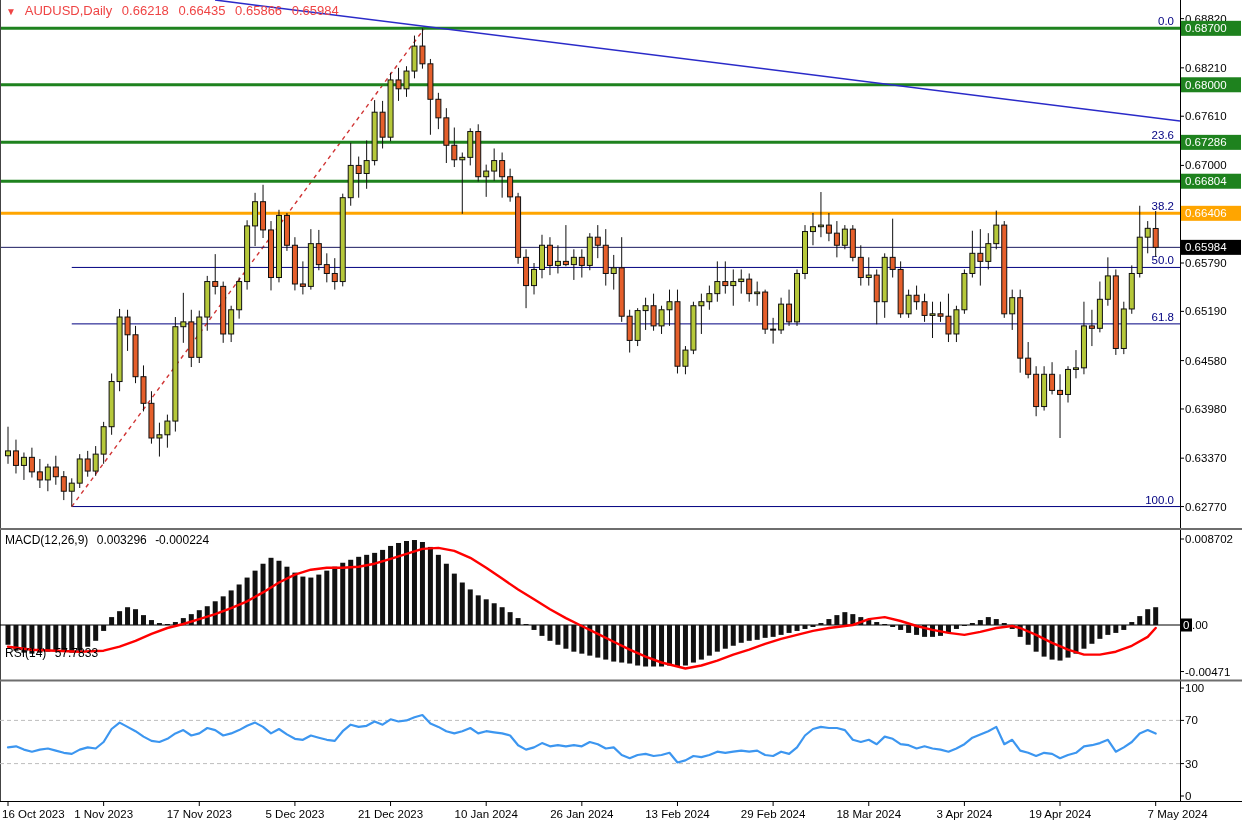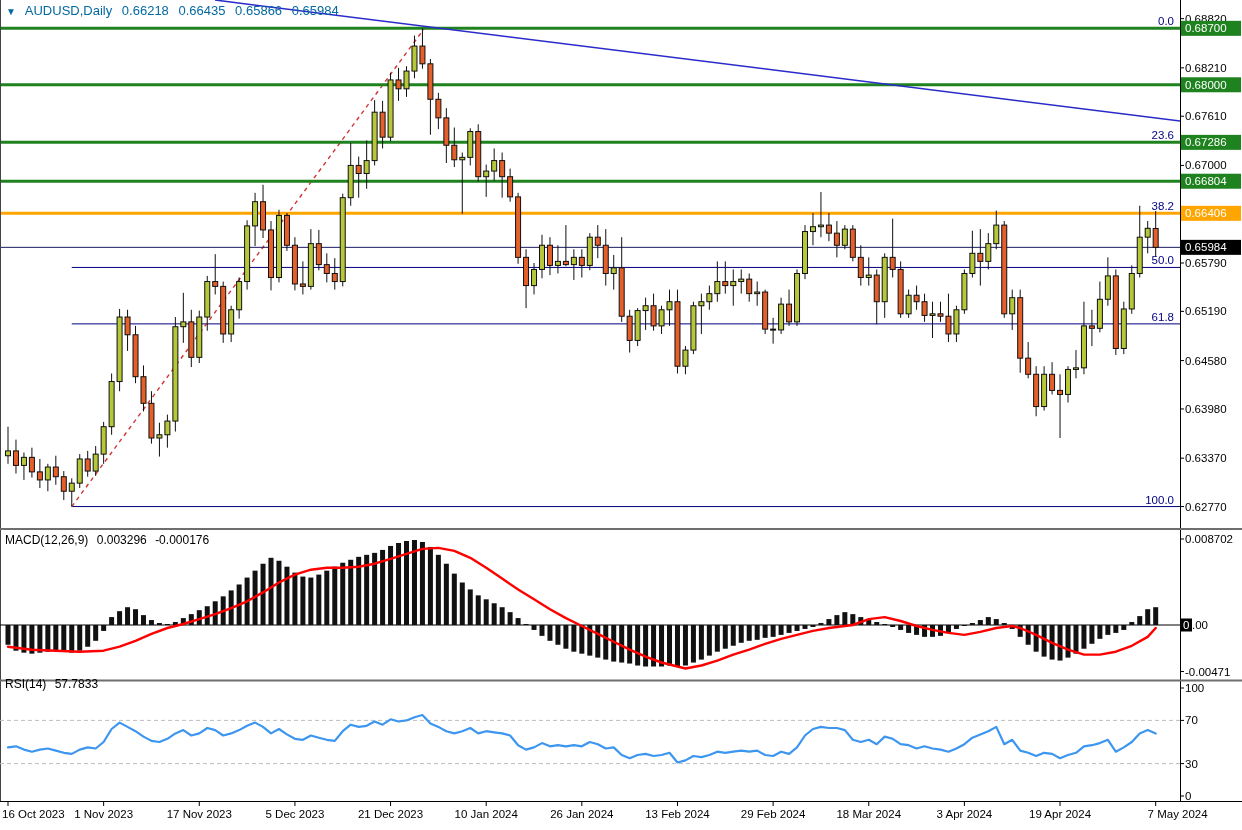--- a/index.html
+++ b/index.html
@@ -1,24 +1,24 @@
 <!DOCTYPE html>
 <html><head>
 <meta charset="utf-8">
 <style>
   html,body{margin:0;padding:0;background:#fff;}
   .wrap{position:relative;width:1242px;height:830px;background:#fff;overflow:hidden;
         font-family:"Liberation Sans",sans-serif;}
   svg{position:absolute;left:0;top:0;}
-  .title{position:absolute;left:6px;top:3px;font-size:13px;color:#0369a1;white-space:nowrap;}
+  .title{position:absolute;left:6px;top:3px;font-size:13px;color:#ef4444;white-space:nowrap;}
   .title span{margin-right:6px;}
   .ind-label{position:absolute;left:5px;font-size:12px;color:#000;white-space:nowrap;}
   .ind-label span{margin-right:5px;text-align:center;}
   #macd-label{top:533px;}
-  #rsi-label{top:677px;}
+  #rsi-label{top:646px;}
 </style>
 </head>
 <body>
 
 <div class="wrap">
   <svg id="plot" width="1242" height="830">
       <g>
         <line x1="71.75999999999999" y1="28.322580645161167" x2="1180" y2="28.322580645161167" stroke="#000080" stroke-width="1"></line>
         <text x="1174" y="25.322580645161167" fill="#000080" font-size="11.5" font-family="&quot;Liberation Sans&quot;,sans-serif" text-anchor="end">0.0</text>
         <line x1="71.75999999999999" y1="142.35483870967764" x2="1180" y2="142.35483870967764" stroke="#000080" stroke-width="1"></line>
@@ -586,20 +586,20 @@
     <span>AUDUSD,Daily</span>
     <span>0.66218</span>
     <span>0.66435</span>
     <span>0.65866</span>
     <span>0.65984</span>
   </div>
 
   <div class="ind-label" id="macd-label">
     <span>MACD(12,26,9)</span>
     <span>0.003296</span>
-    <span>-0.000176</span>
+    <span>-0.000224</span>
   </div>
 
   <div class="ind-label" id="rsi-label">
     <span>RSI(14)</span>
     <span>57.7833</span>
   </div>
 </div>
 
 </body></html>

